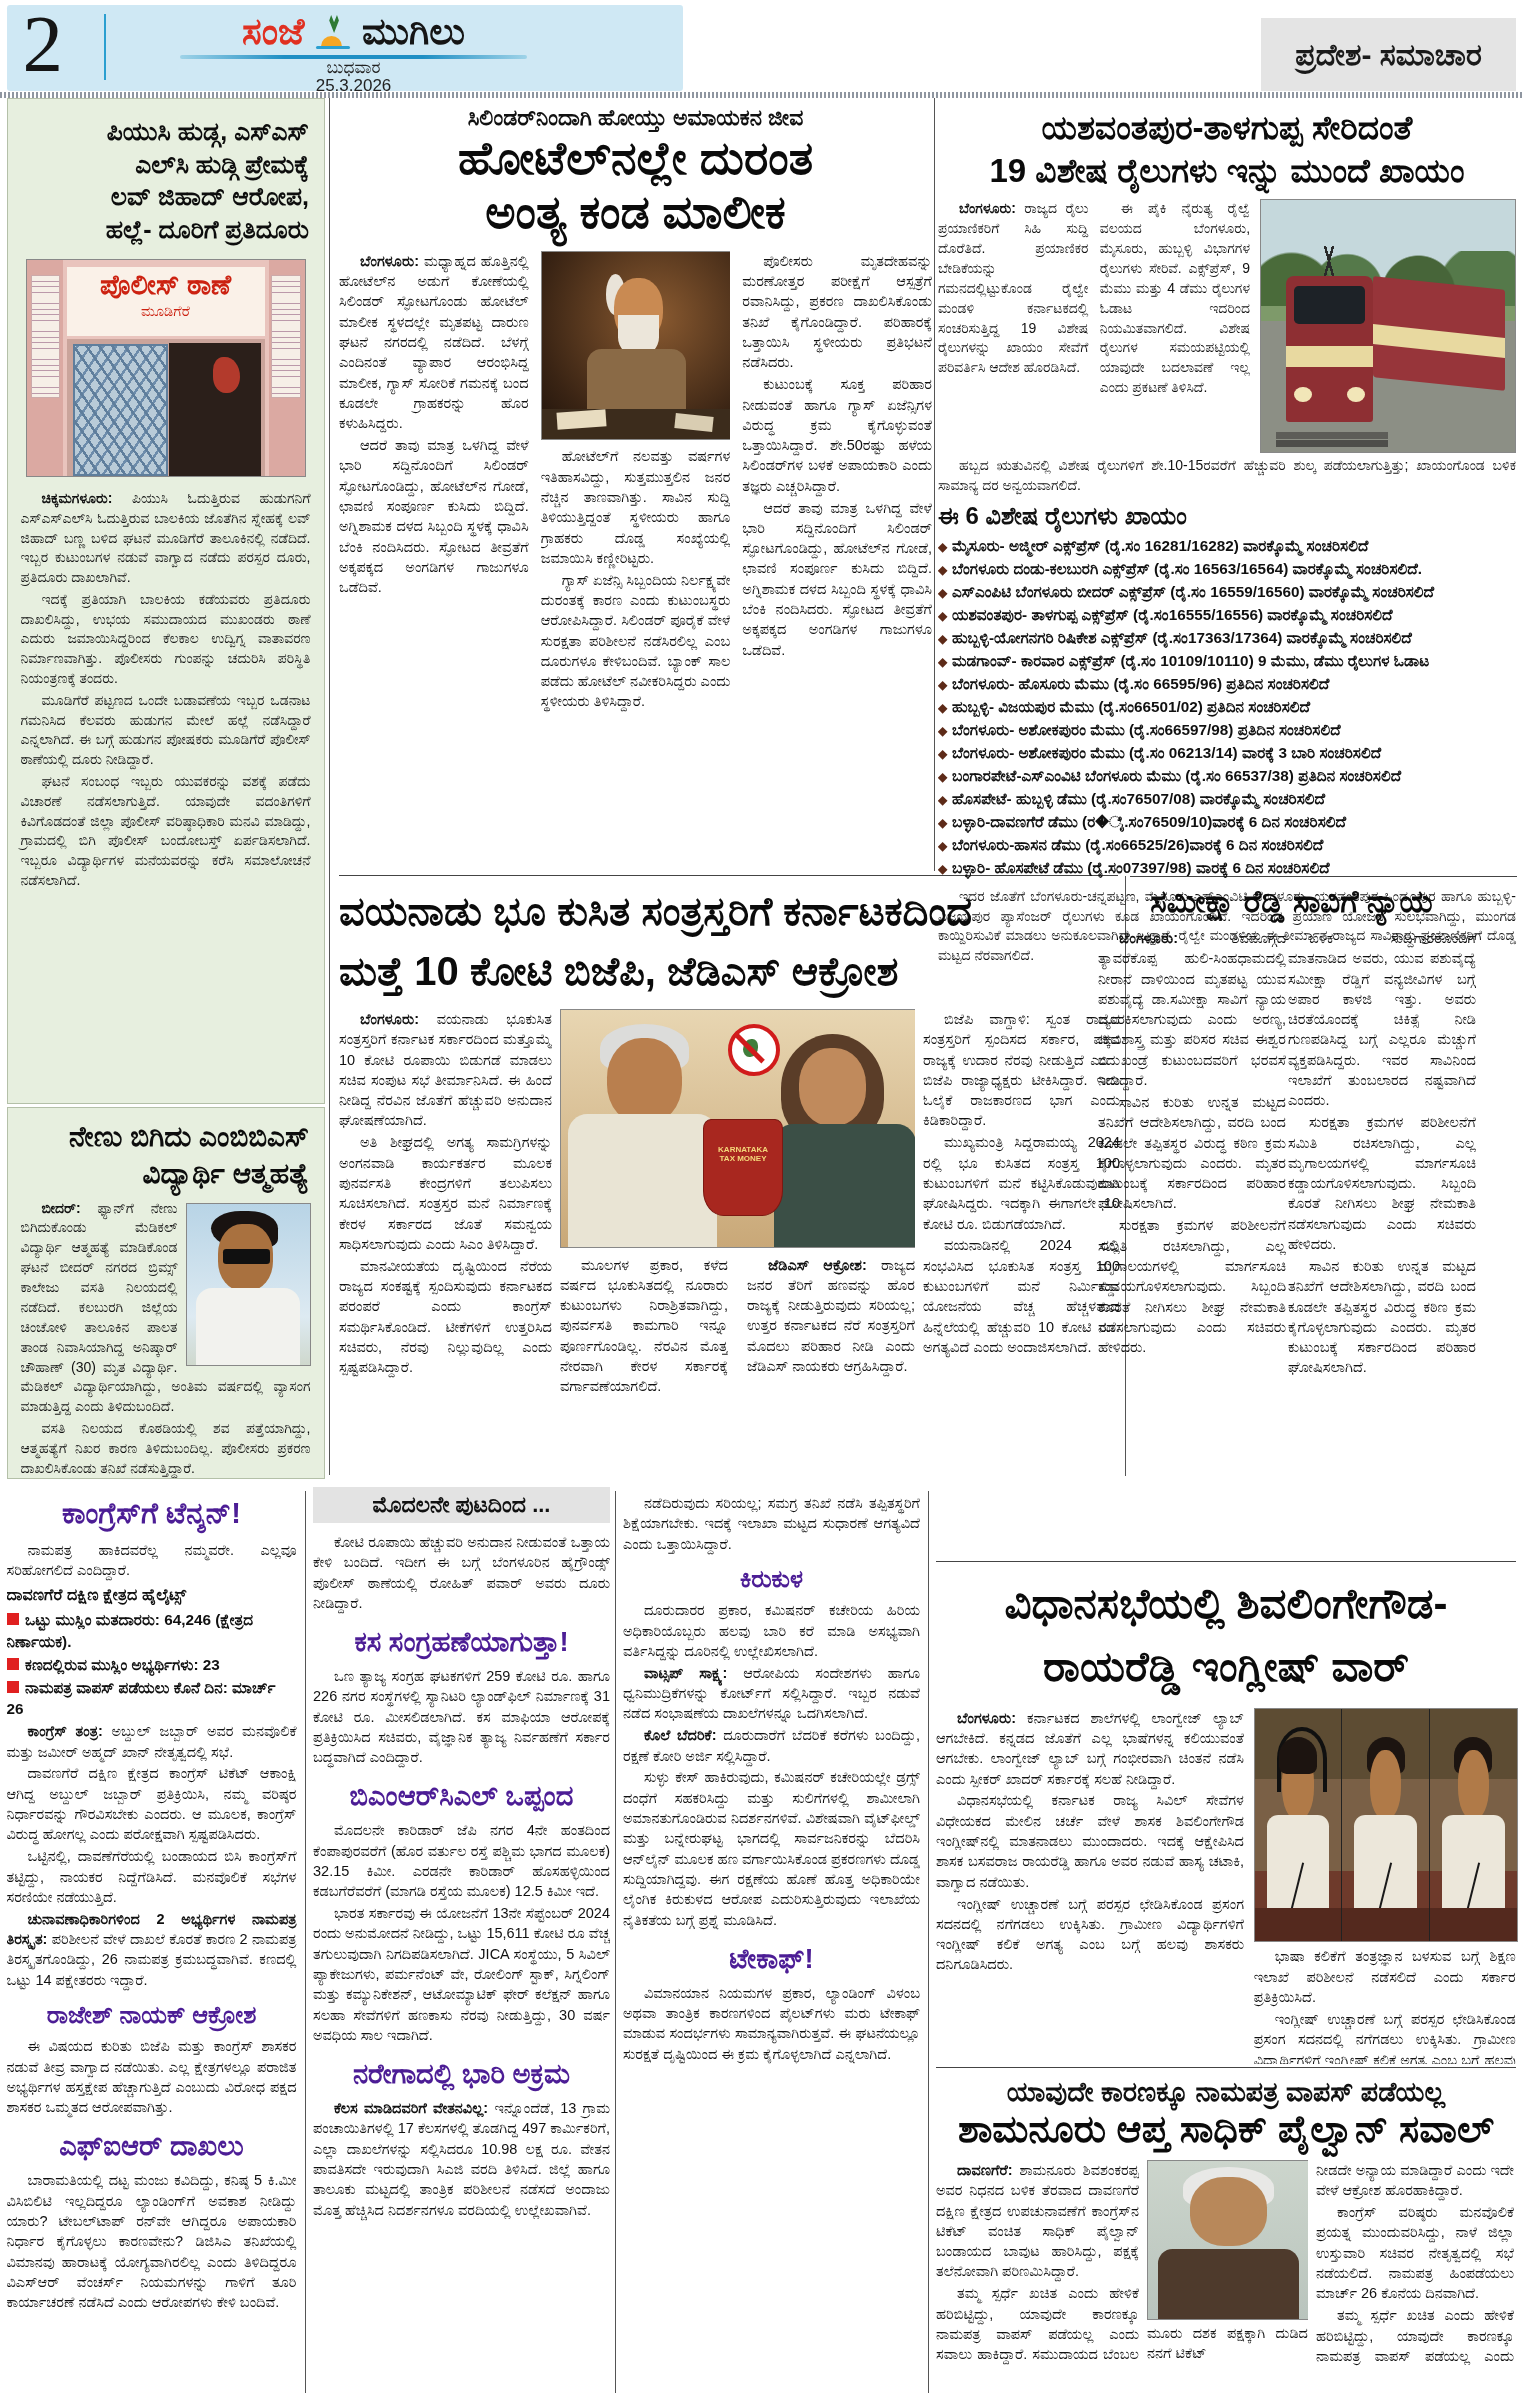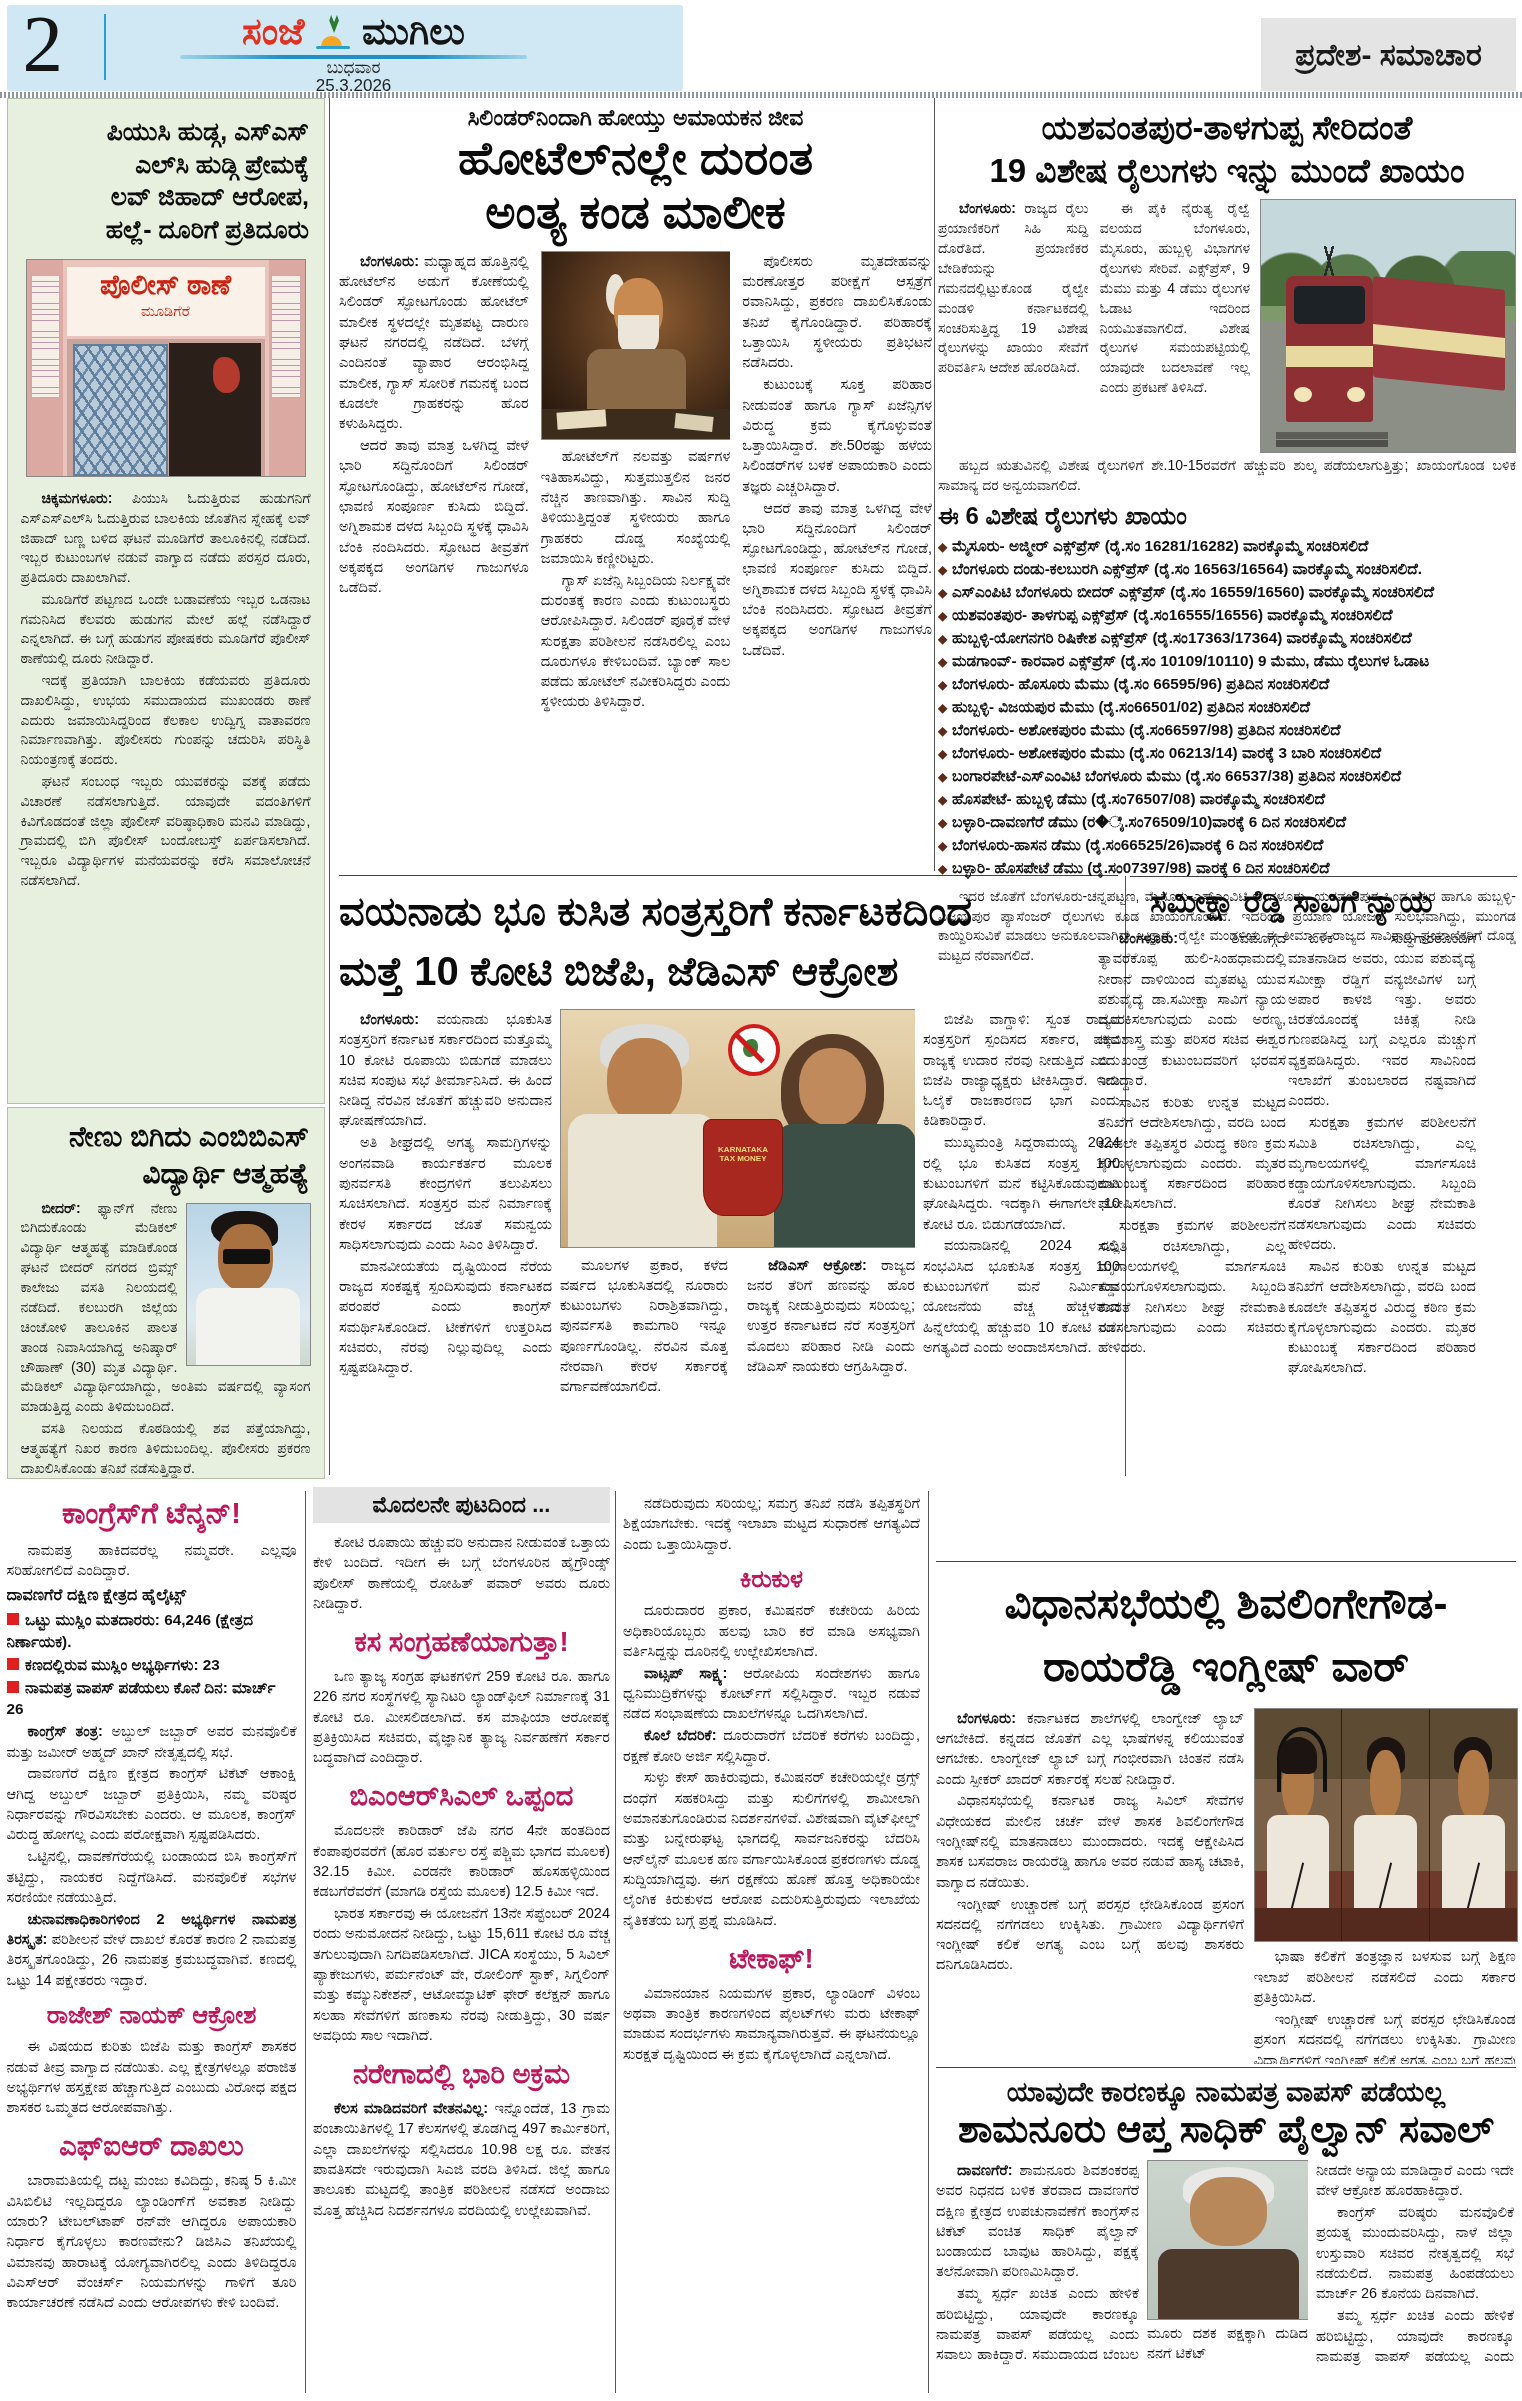--- a/index.html
+++ b/index.html
@@ -29,21 +29,21 @@
   .section-band{left:1261px;top:18px;width:255px;height:73px;background:#e4e4e4;
     font-size:30px;font-weight:bold;text-align:center;line-height:73px;color:#1a1a1a}
   
   .bp{text-indent:21px;text-align:justify;margin:0 0 1.6px 0}
   .dl{font-weight:bold}
   .greenbox{background:#e7efdf;border:0.8px solid #b4c0a8;position:absolute;overflow:hidden}
   .gb-head{font-weight:bold;text-align:right;line-height:1.3;color:#0d0d0d}
   .body17{font-size:14px;line-height:1.42}
   .body18{font-size:14.5px;line-height:1.4}
   .cc{overflow:hidden}
-  .chead{font-weight:bold;text-align:center;color:#be185d}
+  .chead{font-weight:bold;text-align:center;color:#4c1d95}
   
   .photo{position:relative;overflow:hidden;border:0.8px solid #888}
   
   .ph-police{background:#e9c4bd}
   .ph-police .wallL,.ph-police .wallR{position:absolute;top:0;width:36px;height:100%;background:#dba9a2}
   .ph-police .wallL{left:0}.ph-police .wallR{right:0}
   .ph-police .board{position:absolute;top:14.5px;width:27.4px;height:121px;background:#f6efe7;border:1.6px solid #caa
     ;background-image:repeating-linear-gradient(#0000 0 4.8px,#b9a 4.8px 5.6px)}
   .ph-police .sign{position:absolute;left:40px;right:40px;top:6.5px;height:69px;background:#faf1e8;text-align:center}
   .ph-police .sign .t1{font-size:27.4px;font-weight:bold;color:#cc2211;line-height:36px}
@@ -178,22 +178,22 @@
     <div class="inner">
         <div class="dark">
           <div class="map"></div>
         </div>
         <div class="gate"></div>
       </div>
   </div>
   <div class="body17" style="padding:1.6px 13px">
     <p class="bp"><b class="dl">ಚಿಕ್ಕಮಗಳೂರು:</b> <span>ಪಿಯುಸಿ ಓದುತ್ತಿರುವ ಹುಡುಗನಿಗೆ ಎಸ್‌ಎಸ್‌ಎಲ್‌ಸಿ ಓದುತ್ತಿರುವ ಬಾಲಕಿಯ ಜೊತೆಗಿನ ಸ್ನೇಹಕ್ಕೆ ಲವ್ ಜಿಹಾದ್ ಬಣ್ಣ ಬಳಿದ ಘಟನೆ ಮೂಡಿಗೆರೆ ತಾಲೂಕಿನಲ್ಲಿ ನಡೆದಿದೆ. ಇಬ್ಬರ ಕುಟುಂಬಗಳ ನಡುವೆ ವಾಗ್ವಾದ ನಡೆದು ಪರಸ್ಪರ ದೂರು, ಪ್ರತಿದೂರು ದಾಖಲಾಗಿವೆ.</span></p>
     <div>
+        <p class="bp">ಇದಕ್ಕೆ ಪ್ರತಿಯಾಗಿ ಬಾಲಕಿಯ ಕಡೆಯವರು ಪ್ರತಿದೂರು ದಾಖಲಿಸಿದ್ದು, ಉಭಯ ಸಮುದಾಯದ ಮುಖಂಡರು ಠಾಣೆ ಎದುರು ಜಮಾಯಿಸಿದ್ದರಿಂದ ಕೆಲಕಾಲ ಉದ್ವಿಗ್ನ ವಾತಾವರಣ ನಿರ್ಮಾಣವಾಗಿತ್ತು. ಪೊಲೀಸರು ಗುಂಪನ್ನು ಚದುರಿಸಿ ಪರಿಸ್ಥಿತಿ ನಿಯಂತ್ರಣಕ್ಕೆ ತಂದರು.</p>
         <p class="bp">ಮೂಡಿಗೆರೆ ಪಟ್ಟಣದ ಒಂದೇ ಬಡಾವಣೆಯ ಇಬ್ಬರ ಒಡನಾಟ ಗಮನಿಸಿದ ಕೆಲವರು ಹುಡುಗನ ಮೇಲೆ ಹಲ್ಲೆ ನಡೆಸಿದ್ದಾರೆ ಎನ್ನಲಾಗಿದೆ. ಈ ಬಗ್ಗೆ ಹುಡುಗನ ಪೋಷಕರು ಮೂಡಿಗೆರೆ ಪೊಲೀಸ್ ಠಾಣೆಯಲ್ಲಿ ದೂರು ನೀಡಿದ್ದಾರೆ.</p>
-        <p class="bp">ಇದಕ್ಕೆ ಪ್ರತಿಯಾಗಿ ಬಾಲಕಿಯ ಕಡೆಯವರು ಪ್ರತಿದೂರು ದಾಖಲಿಸಿದ್ದು, ಉಭಯ ಸಮುದಾಯದ ಮುಖಂಡರು ಠಾಣೆ ಎದುರು ಜಮಾಯಿಸಿದ್ದರಿಂದ ಕೆಲಕಾಲ ಉದ್ವಿಗ್ನ ವಾತಾವರಣ ನಿರ್ಮಾಣವಾಗಿತ್ತು. ಪೊಲೀಸರು ಗುಂಪನ್ನು ಚದುರಿಸಿ ಪರಿಸ್ಥಿತಿ ನಿಯಂತ್ರಣಕ್ಕೆ ತಂದರು.</p>
         <p class="bp">ಘಟನೆ ಸಂಬಂಧ ಇಬ್ಬರು ಯುವಕರನ್ನು ವಶಕ್ಕೆ ಪಡೆದು ವಿಚಾರಣೆ ನಡೆಸಲಾಗುತ್ತಿದೆ. ಯಾವುದೇ ವದಂತಿಗಳಿಗೆ ಕಿವಿಗೊಡದಂತೆ ಜಿಲ್ಲಾ ಪೊಲೀಸ್ ವರಿಷ್ಠಾಧಿಕಾರಿ ಮನವಿ ಮಾಡಿದ್ದು, ಗ್ರಾಮದಲ್ಲಿ ಬಿಗಿ ಪೊಲೀಸ್ ಬಂದೋಬಸ್ತ್ ಏರ್ಪಡಿಸಲಾಗಿದೆ. ಇಬ್ಬರೂ ವಿದ್ಯಾರ್ಥಿಗಳ ಮನೆಯವರನ್ನು ಕರೆಸಿ ಸಮಾಲೋಚನೆ ನಡೆಸಲಾಗಿದೆ.</p>
       </div>
   </div>
 </div>
 
 <div class="greenbox" style="left:6.5px;top:1107px;width:316px;height:370px">
   <div class="gb-head" style="font-size:28px;padding:11.3px 14.5px 6.5px 32px">
     <div>ನೇಣು ಬಿಗಿದು ಎಂಬಿಬಿಎಸ್</div>
       <div>ವಿದ್ಯಾರ್ಥಿ ಆತ್ಮಹತ್ಯೆ</div>
   </div>

